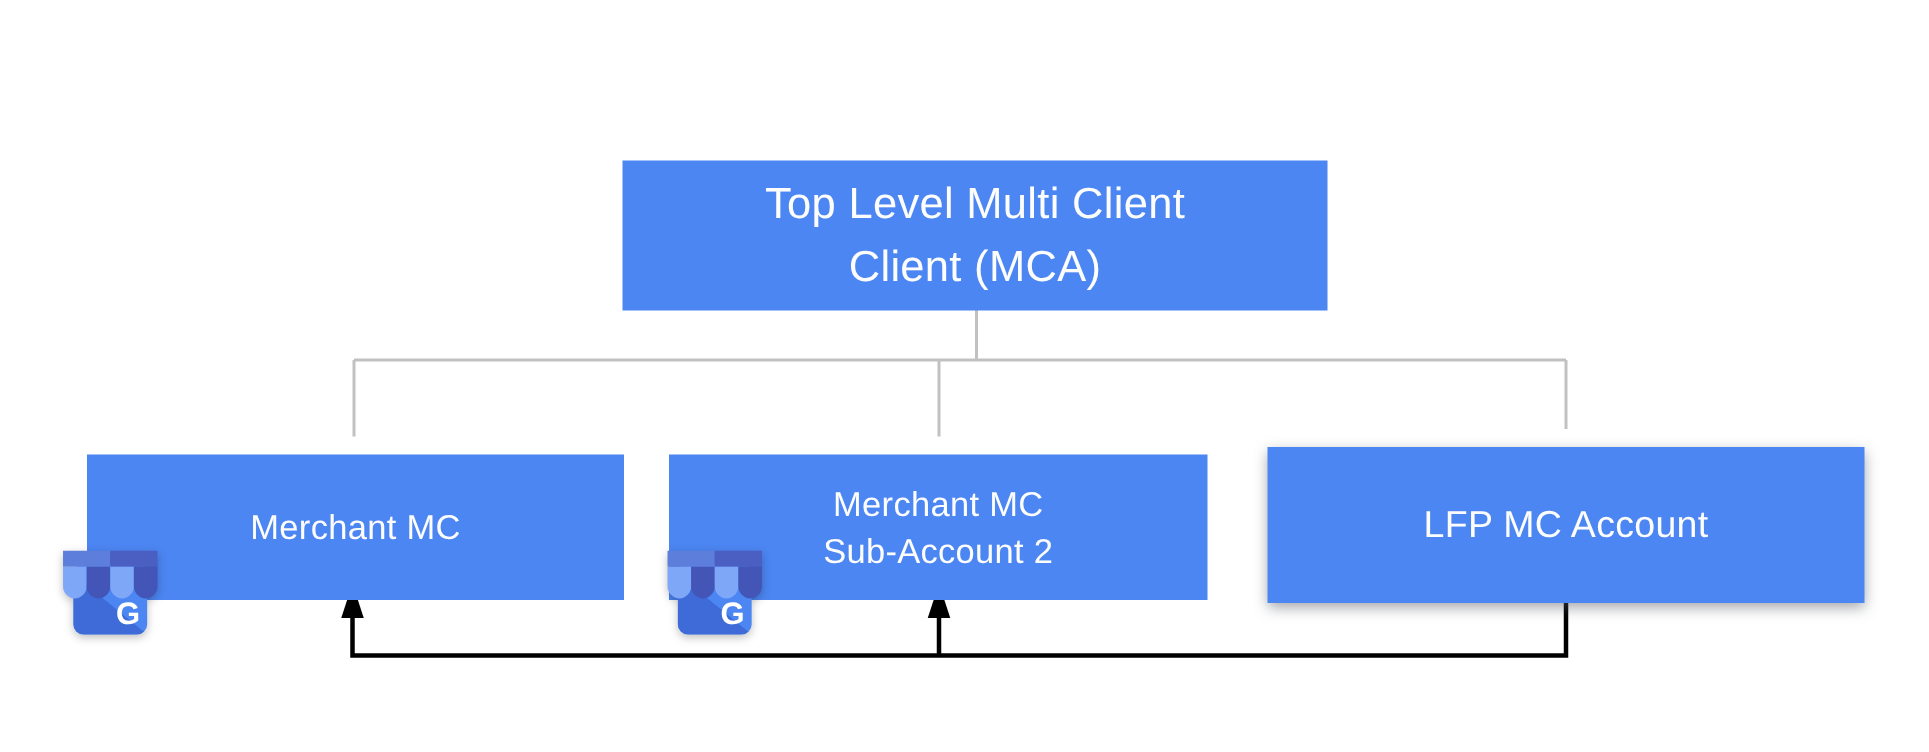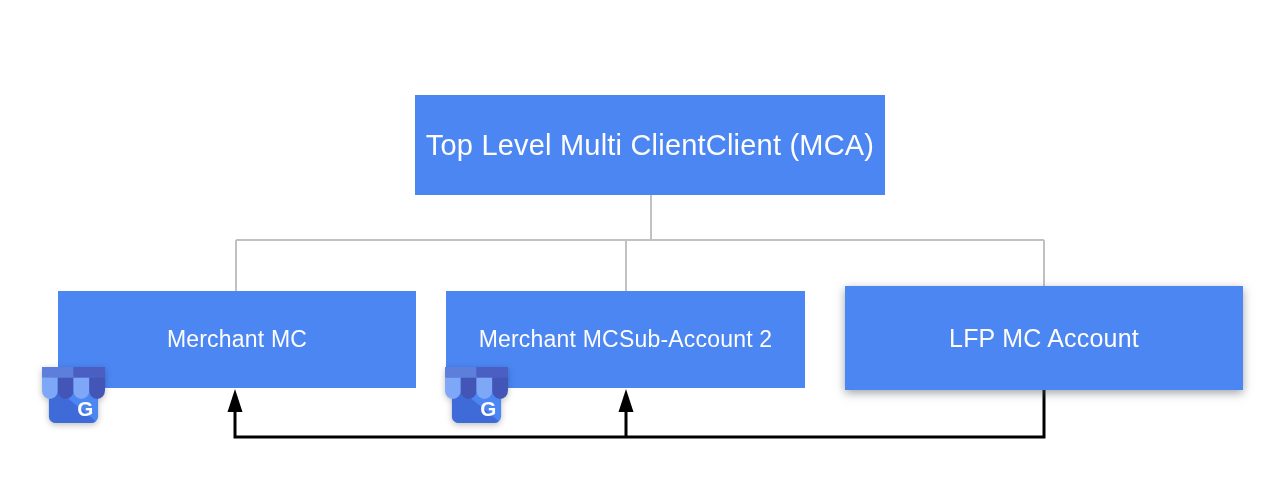--- a/index.html
+++ b/index.html
@@ -35,25 +35,26 @@
     stroke: var(--arrow_black);
     stroke-width: 3;
     fill: none;
   }
   .arrowhead { fill: var(--arrow_black); }
   .node {
     position: absolute;
     background: var(--node_blue);
     color: var(--text_white);
     display: flex;
-    flex-direction: row;
+    flex-direction: column;
     justify-content: center;
     align-items: center;
     text-align: center;
     letter-spacing: 0.2px;
+    margin-top: 12px;
   }
   #node-mca  { left: 415px; top: 95px;  width: 470px; height: 100px; font-size: 29px; line-height: 42px; }
   #node-sub1 { left: 58px;  top: 291px; width: 358px; height: 97px;  font-size: 23px; line-height: 31px; }
   #node-sub2 { left: 446px; top: 291px; width: 359px; height: 97px;  font-size: 23px; line-height: 31px; }
   #node-lfp  { left: 845px; top: 286px; width: 398px; height: 104px; font-size: 25px; line-height: 33px;
                box-shadow: 0 3px 9px rgba(80, 86, 97, 0.55); }
   #node-lfp .line2 { font-size: 21px; }
   .gmb-icon {
     position: absolute;
     width: 65px; height: 61px;

